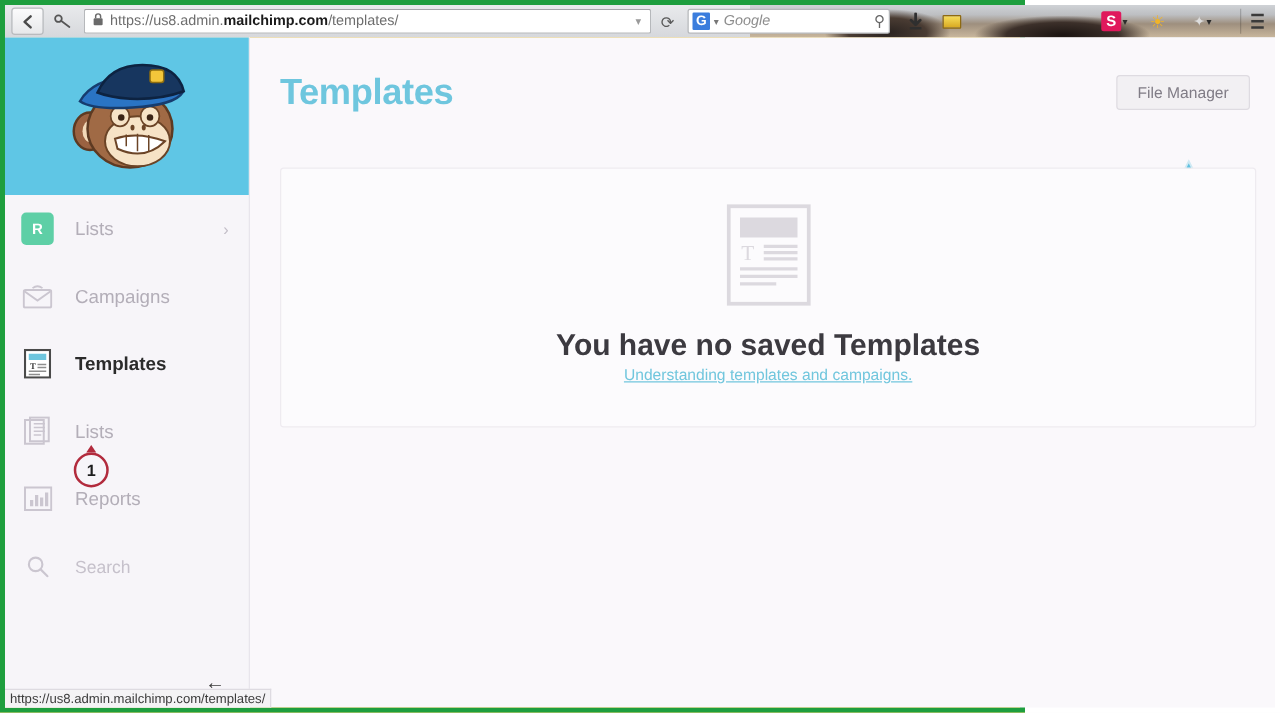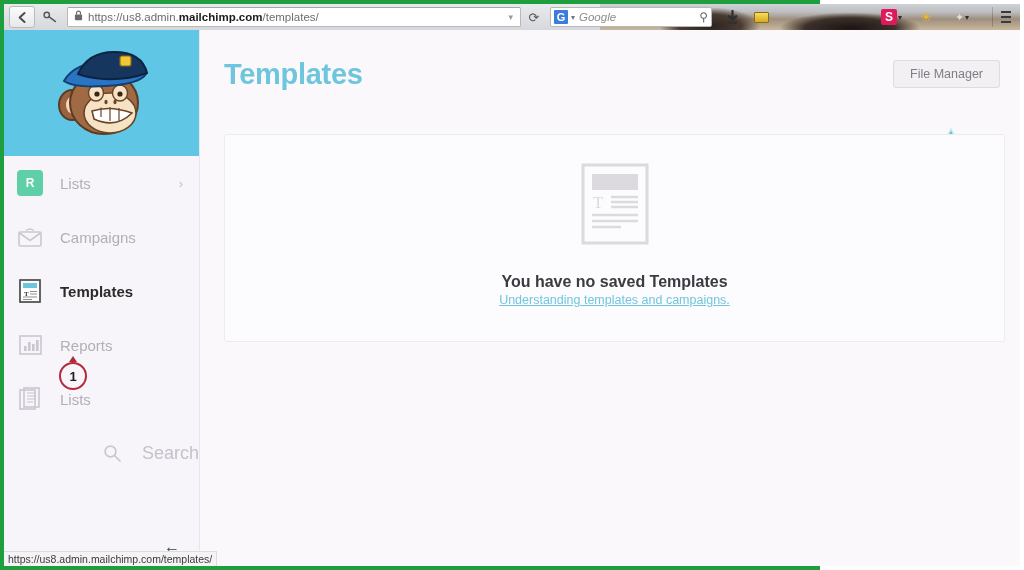--- a/index.html
+++ b/index.html
@@ -149,21 +149,21 @@
   .nav-icon { width: 28px; height: 26px; flex: none; display: flex; align-items: center; justify-content: center; }
   #account-avatar {
     width: 26px; height: 26px; border-radius: 4px;
     background: #5ecfa6; color: #fff;
     font-size: 12px; font-weight: bold;
     display: flex; align-items: center; justify-content: center;
   }
   #account-chevron-icon {
     position: absolute; right: 16px; color: #c3bec8; font-size: 13px;
   }
-  #sidebar-search-row { color: #c6c1cb; font-size: 18px; justify-content: flex-end; }
+  #sidebar-search-row { color: #c6c1cb; font-size: 14px; }
   #sidebar-collapse-button {
     position: absolute; left: 160px; top: 536px;
     transform: translateY(-28px);
     color: #3a3a3a; font-size: 16px;
   }
 
   
   #main { position: absolute; left: 197px; top: 0; right: 0; bottom: 0; }
   #page-title {
     position: absolute; left: 23px; top: 28px;
@@ -194,21 +194,21 @@
   }
 
   
   #templates-card {
     position: absolute; left: 23px; top: 104px;
     width: 781px; height: 208px;
     background: #fcfbfd; border: 1px solid #eeebf0; border-radius: 3px;
     display: flex; flex-direction: column; align-items: center;
   }
   #empty-doc-icon { margin-top: 28px; }
-  #empty-title { margin-top: 28px; font-size: 16px; font-weight: bold; color: #3c3a40; }
+  #empty-title { margin-top: 18px; font-size: 24px; font-weight: bold; color: #3c3a40; }
   #empty-desc { margin-top: 8px; font-size: 12.5px; color: #68656d; text-align: center; line-height: 1.5; }
   #empty-link-row { margin-top: 2px; font-size: 12.5px; text-align: right; }
   a.lnk { color: #71c6dd; text-decoration: none; }
   a.lnk.underline { text-decoration: underline; }
 
   
   #status-bar {
     position: absolute; left: 0; bottom: 0;
     height: 15px; max-width: 300px;
     background: #f4f3f5; border: 1px solid #dedbe1; border-left: none; border-bottom: none;
@@ -349,42 +349,42 @@
             <rect x="4" y="4" width="14" height="5" fill="#6ec6de"></rect>
             <text x="5" y="16.5" font-size="7" font-family="Liberation Serif, serif" fill="#3a3a3a">T</text>
             <path d="M11 12.5 H18 M11 15 H18 M4 18 H18 M4 20.5 H13" stroke="#8e8e8e" stroke-width="1.2"></path>
           </svg>
         </span>
         <span>Templates</span>
       </div>
 
       <div class="nav-item">
         <span class="nav-icon">
+          <svg width="22" height="24" viewBox="0 0 22 24">
+            <rect x="1" y="3" width="15" height="19" fill="none" stroke="#cbc6d0" stroke-width="1.6"></rect>
+            <rect x="5" y="1" width="15" height="19" fill="none" stroke="#cbc6d0" stroke-width="1.6"></rect>
+            <path d="M8 6 H17 M8 9 H17 M8 12 H17 M8 15 H14" stroke="#cbc6d0" stroke-width="1.2"></path>
+          </svg>
+        </span>
+        <span>Lists</span>
+      </div>
+
+      <div class="nav-item">
+        <span class="nav-icon">
           <svg width="23" height="22" viewBox="0 0 23 22">
             <rect x="1" y="2" width="21" height="18" fill="none" stroke="#cbc6d0" stroke-width="1.6"></rect>
             <rect x="5" y="12" width="2.6" height="5" fill="#cbc6d0"></rect>
             <rect x="9" y="8" width="2.6" height="9" fill="#cbc6d0"></rect>
             <rect x="13" y="10" width="2.6" height="7" fill="#cbc6d0"></rect>
             <rect x="17" y="6" width="2.6" height="11" fill="#cbc6d0"></rect>
           </svg>
         </span>
         <span>Reports</span>
       </div>
 
-      <div class="nav-item">
-        <span class="nav-icon">
-          <svg width="22" height="24" viewBox="0 0 22 24">
-            <rect x="1" y="3" width="15" height="19" fill="none" stroke="#cbc6d0" stroke-width="1.6"></rect>
-            <rect x="5" y="1" width="15" height="19" fill="none" stroke="#cbc6d0" stroke-width="1.6"></rect>
-            <path d="M8 6 H17 M8 9 H17 M8 12 H17 M8 15 H14" stroke="#cbc6d0" stroke-width="1.2"></path>
-          </svg>
-        </span>
-        <span>Lists</span>
-      </div>
-
 
       <div class="nav-item" id="sidebar-search-row">
         <span class="nav-icon">
           <svg width="18" height="18" viewBox="0 0 18 18">
             <circle cx="7.5" cy="7.5" r="5.4" fill="none" stroke="#cbc6d0" stroke-width="1.7"></circle>
             <path d="M11.5 11.5 L17 17" stroke="#cbc6d0" stroke-width="1.7" stroke-linecap="round"></path>
           </svg>
         </span>
         <span>Search</span>
       </div>

